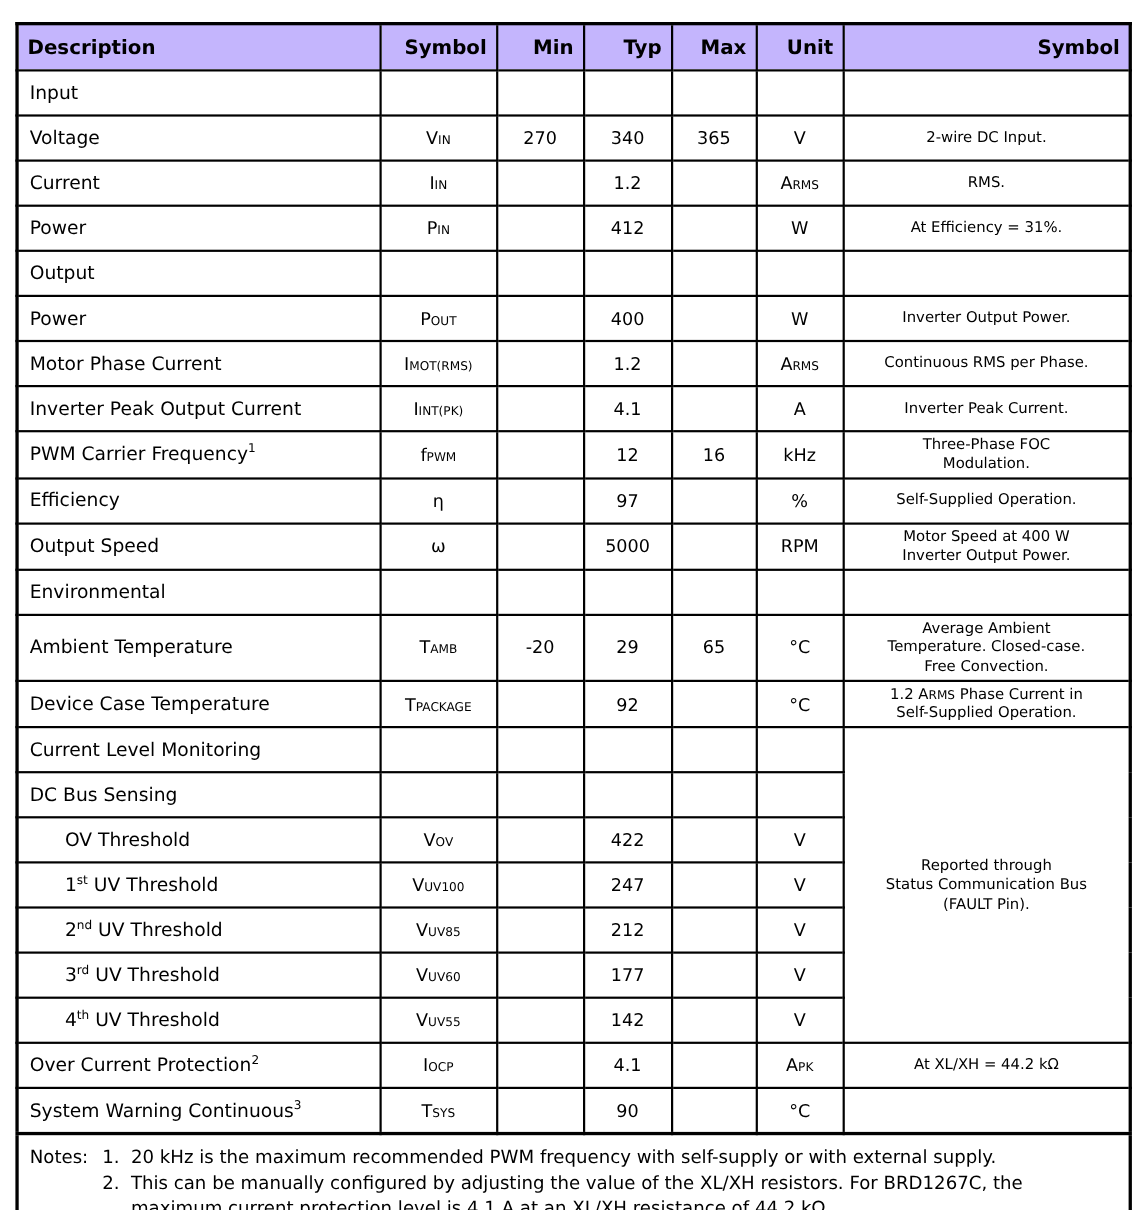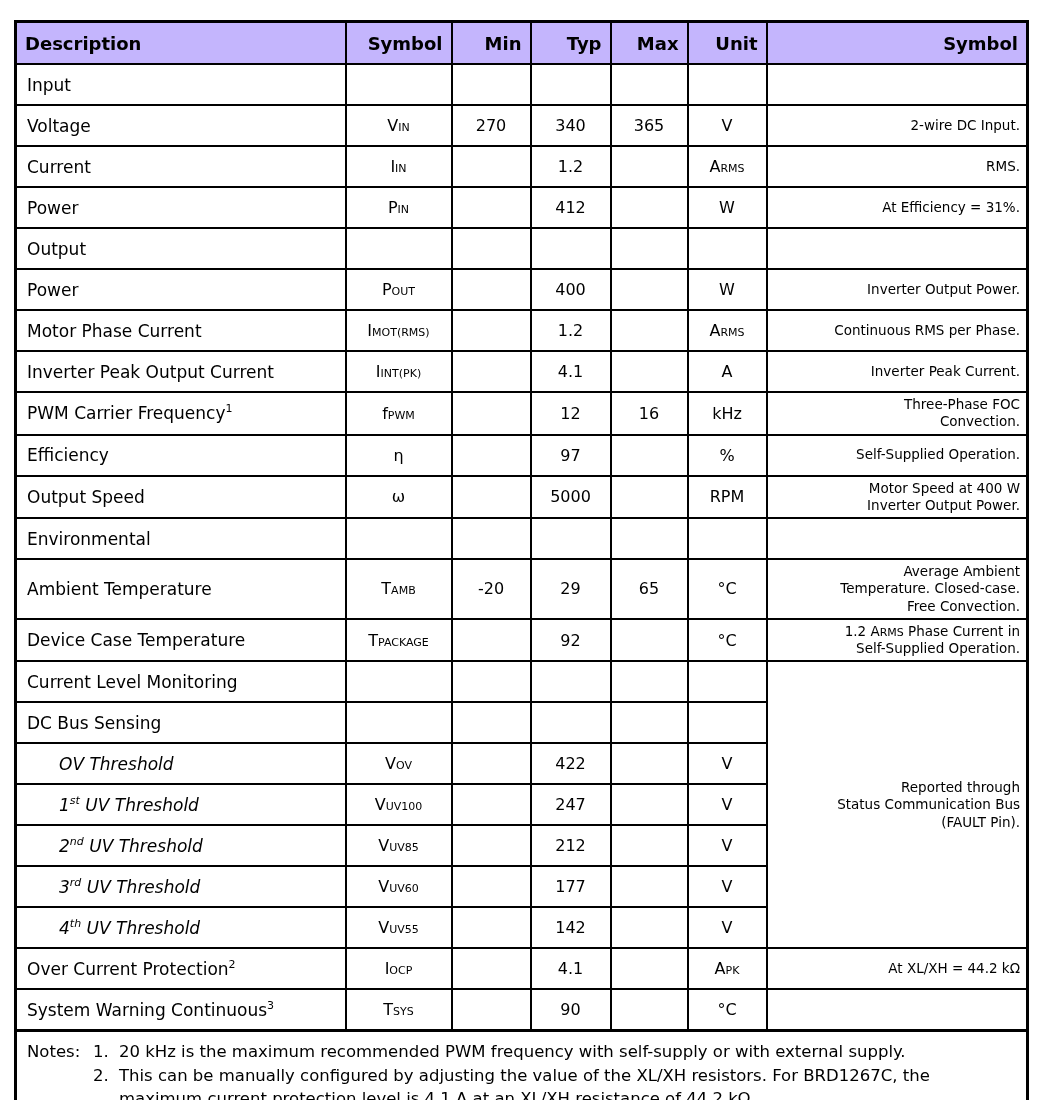--- a/index.html
+++ b/index.html
@@ -30,32 +30,32 @@
   th.h-left { text-align:left; }
   th.h-center { text-align:right; }
 
   td { height:31px; }
   td.c-desc {
     text-align:left;
     font-size:17px;
     padding:4px 8px 4px 10px;
   }
   tr.section td.c-desc { font-weight:normal; }
-  td.c-desc.indent { padding-left:42px;font-style:italic; }
+  td.c-desc.indent { padding-left:42px; }
   .sup { font-size:11px; vertical-align:super; line-height:0; }
 
   td.c-sym, td.c-min, td.c-typ, td.c-max, td.c-unit {
     text-align:center;
     font-size:16px;
     padding:2px 4px;
   }
   .sub { font-size:11px; }
 
   td.c-comment {
-    text-align:right;
+    text-align:center;
     font-size:13.5px;
     line-height:1.28;
     padding:3px 6px;
     white-space:pre-line;
   }
 
   tr.notes-row td {
     border-top:3px solid #000;
     text-align:left;
     padding:8px 10px 10px 10px;
@@ -169,21 +169,21 @@
           <td class="c-comment"><span>Inverter Peak Current.</span><span class="sub"></span><span></span></td>
         </tr>
         <tr>
           <td class="c-desc"><span>PWM Carrier Frequency</span><span class="sup">1</span><span></span></td>
           <td class="c-sym"><span>f</span><span class="sub">PWM</span></td>
           <td class="c-min"></td>
           <td class="c-typ">12</td>
           <td class="c-max">16</td>
           <td class="c-unit"><span>kHz</span><span class="sub"></span></td>
           <td class="c-comment"><span>Three-Phase FOC
-Convection.</span><span class="sub"></span><span></span></td>
+Modulation.</span><span class="sub"></span><span></span></td>
         </tr>
         <tr>
           <td class="c-desc"><span>Efficiency</span><span class="sup"></span><span></span></td>
           <td class="c-sym"><span>η</span><span class="sub"></span></td>
           <td class="c-min"></td>
           <td class="c-typ">97</td>
           <td class="c-max"></td>
           <td class="c-unit"><span>%</span><span class="sub"></span></td>
           <td class="c-comment"><span>Self-Supplied Operation.</span><span class="sub"></span><span></span></td>
         </tr>

